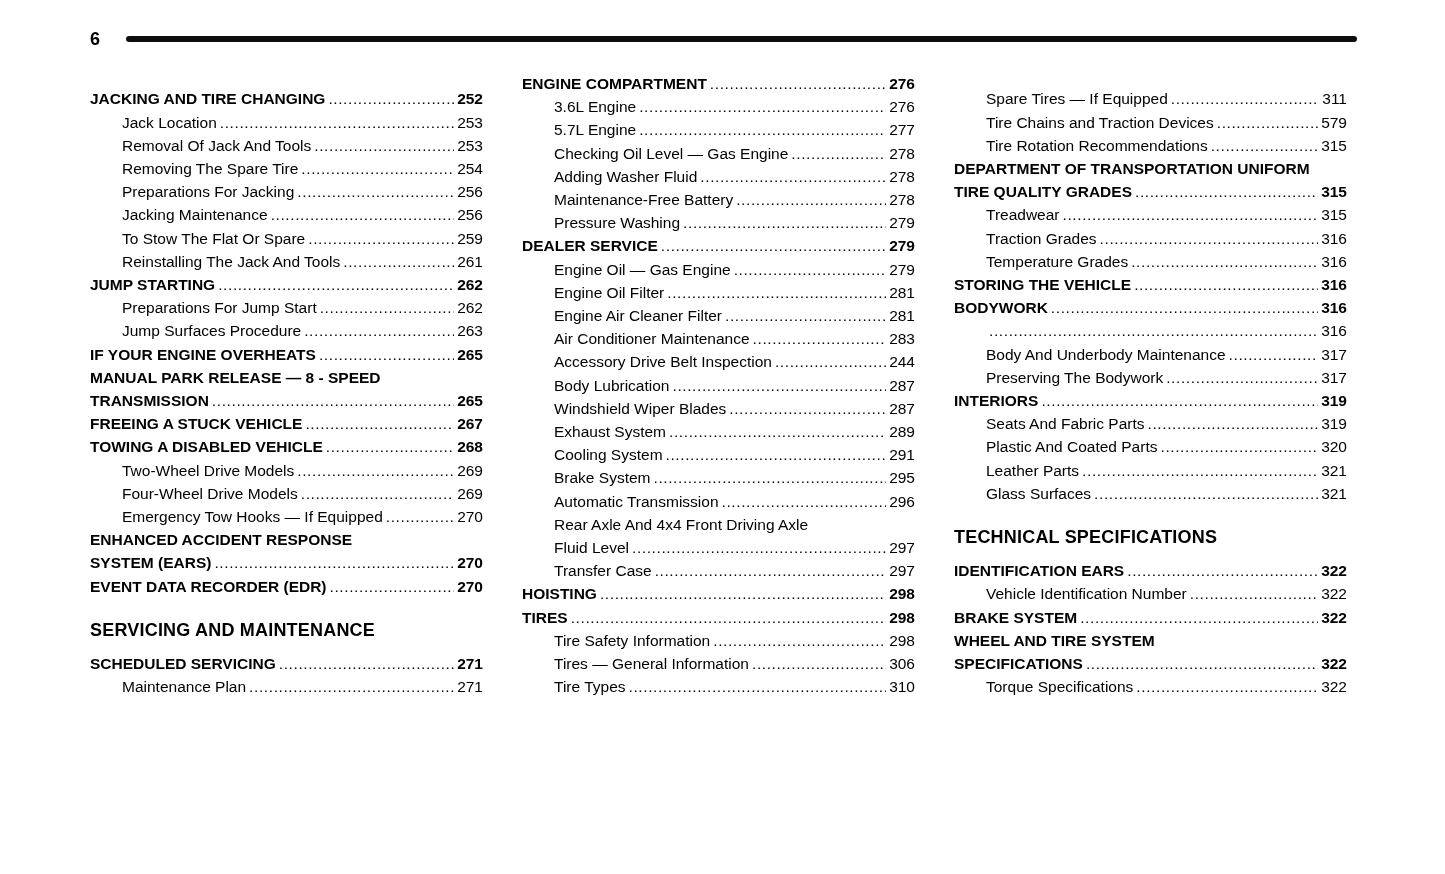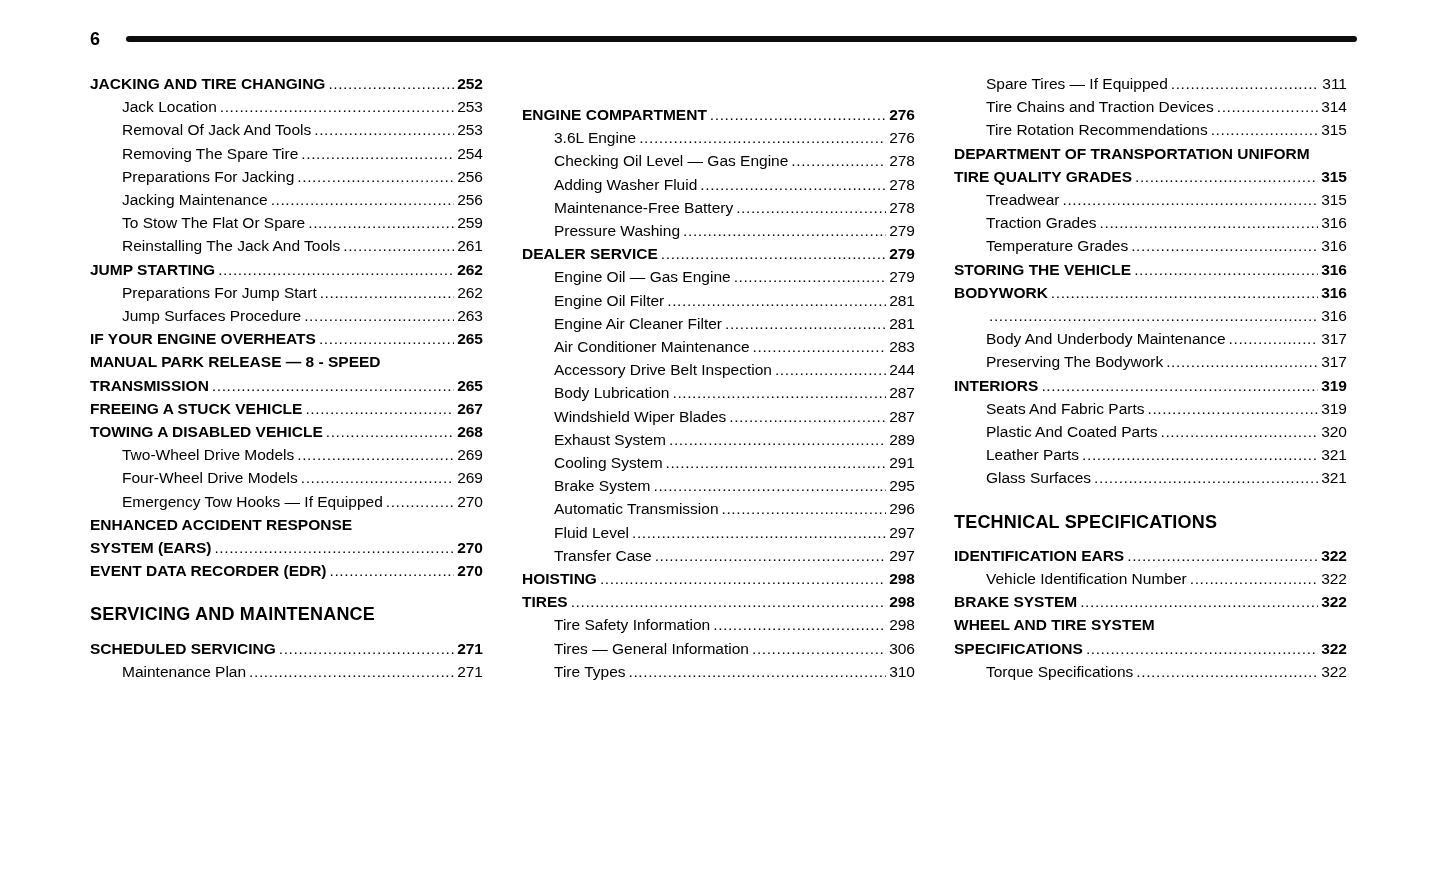--- a/index.html
+++ b/index.html
@@ -219,20 +219,25 @@
           <span class="label">ENGINE COMPARTMENT</span>
           <span class="dots"></span>
           <span class="page-ref">276</span>
         </div>
         <div class="toc-entry sub">
           <span class="label">3.6L Engine</span>
           <span class="dots"></span>
           <span class="page-ref">276</span>
         </div>
         <div class="toc-entry sub">
+          <span class="label">5.7L Engine</span>
+          <span class="dots"></span>
+          <span class="page-ref">277</span>
+        </div>
+        <div class="toc-entry sub">
           <span class="label">Checking Oil Level — Gas Engine</span>
           <span class="dots"></span>
           <span class="page-ref">278</span>
         </div>
         <div class="toc-entry sub">
           <span class="label">Adding Washer Fluid</span>
           <span class="dots"></span>
           <span class="page-ref">278</span>
         </div>
         <div class="toc-entry sub">
@@ -297,20 +302,23 @@
         </div>
         <div class="toc-entry sub">
           <span class="label">Brake System</span>
           <span class="dots"></span>
           <span class="page-ref">295</span>
         </div>
         <div class="toc-entry sub">
           <span class="label">Automatic Transmission</span>
           <span class="dots"></span>
           <span class="page-ref">296</span>
+        </div>
+        <div class="toc-entry sub no-page">
+          <span class="label">Rear Axle And 4x4 Front Driving Axle</span>
         </div>
         <div class="toc-entry sub">
           <span class="label">Fluid Level</span>
           <span class="dots"></span>
           <span class="page-ref">297</span>
         </div>
         <div class="toc-entry sub">
           <span class="label">Transfer Case</span>
           <span class="dots"></span>
           <span class="page-ref">297</span>
@@ -343,21 +351,21 @@
       </div>
       <div class="toc-column">
         <div class="toc-entry sub">
           <span class="label">Spare Tires — If Equipped</span>
           <span class="dots"></span>
           <span class="page-ref">311</span>
         </div>
         <div class="toc-entry sub">
           <span class="label">Tire Chains and Traction Devices</span>
           <span class="dots"></span>
-          <span class="page-ref">314</span>
+          <span class="page-ref">579</span>
         </div>
         <div class="toc-entry sub">
           <span class="label">Tire Rotation Recommendations</span>
           <span class="dots"></span>
           <span class="page-ref">315</span>
         </div>
         <div class="toc-entry heading no-page">
           <span class="label">DEPARTMENT OF TRANSPORTATION UNIFORM</span>
         </div>
         <div class="toc-entry heading">

